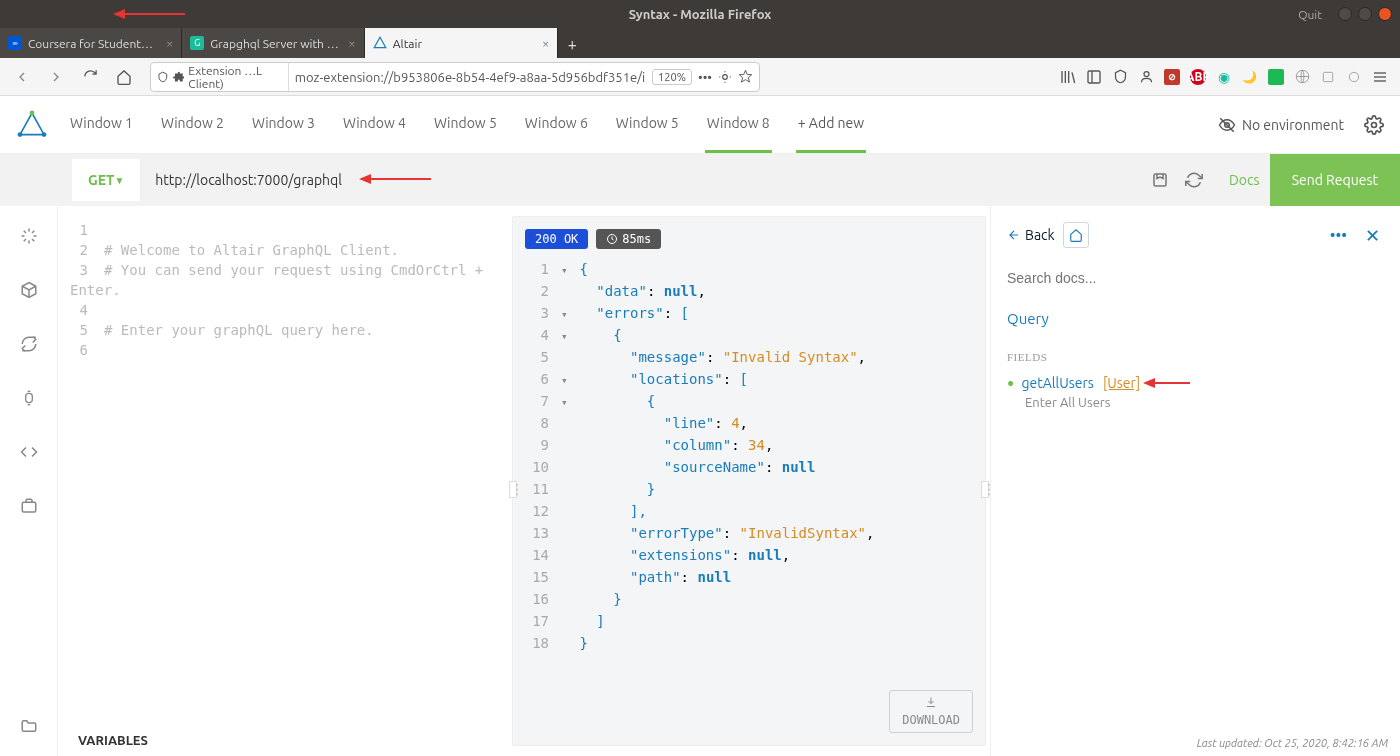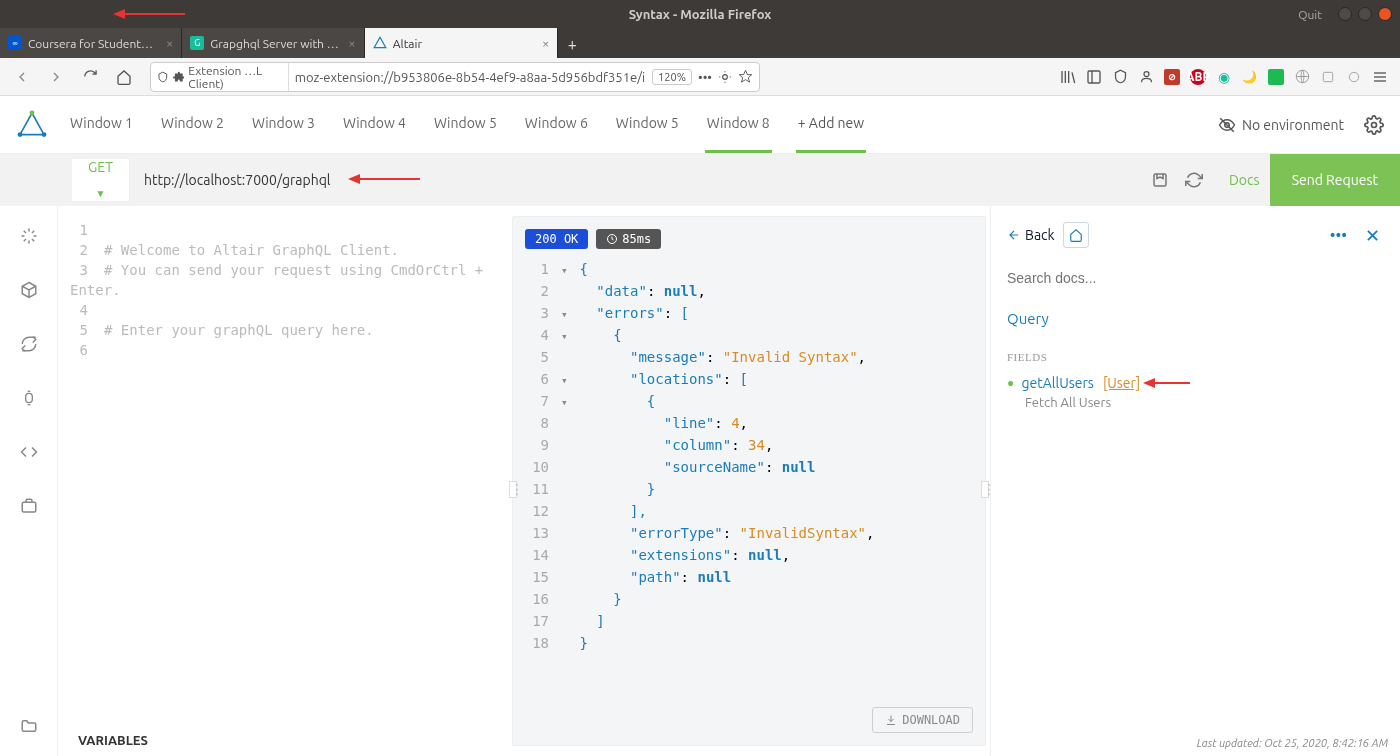--- a/index.html
+++ b/index.html
@@ -38,21 +38,21 @@
   .altair-logo { width: 32px; height: 32px; margin-right: 20px; }
   .altair-tabs { display: flex; gap: 24px; align-items: center; height: 100%; }
   .altair-tab { font-size: 14px; color: #666; cursor: pointer; height: 100%; display: flex; align-items: center; border-bottom: 3px solid transparent; padding: 0 2px; }
   .altair-tab.active { border-bottom: 3px solid #6fbf4c; }
   .altair-tab.add { color: #555; }
   .altair-env { margin-left: auto; display: flex; align-items: center; gap: 6px; font-size: 14px; color: #555; cursor: pointer; }
   .altair-settings { margin-left: 20px; cursor: pointer; color: #555; }
   
   
   .req-bar { height: 52px; background: #f2f2f2; display: flex; align-items: center; padding: 0 12px 0 72px; gap: 0; }
-  .req-method { background: #fff; height: 42px; padding: 0 16px; display: flex; align-items: center; gap: 13px; color: #6fbf4c; font-weight: normal; font-size: 14px; cursor: pointer; border-right: 1px solid #eee; flex-direction: column; }
+  .req-method { background: #fff; height: 42px; padding: 0 16px; display: flex; align-items: center; gap: 0; color: #6fbf4c; font-weight: bold; font-size: 14px; cursor: pointer; border-right: 1px solid #eee; }
   .req-url { flex: 1; height: 42px; background: #f2f2f2; display: flex; align-items: center; padding: 0 14px; font-size: 14px; color: #333; position: relative; }
   .req-actions { display: flex; align-items: center; gap: 16px; margin-left: 12px; }
   .req-iconbtn { color: #777; cursor: pointer; }
   .req-docs { color: #6fbf4c; font-size: 14px; cursor: pointer; padding: 0 10px; }
   .req-send { background: #7cc254; color: #fff; font-size: 14px; height: 52px; padding: 0 22px; display: flex; align-items: center; cursor: pointer; margin-right: -12px; }
   
   
   .arrow-red { position: absolute; pointer-events: none; }
   .arrow-red::after { content: ""; position: absolute; width: 0; height: 0; border-top: 5px solid transparent; border-bottom: 5px solid transparent; border-right: 12px solid #e63333; left: -12px; top: -5px; }
   .arrow-red .line { position: absolute; height: 2px; background: #e63333; top: -1px; left: 0; }
@@ -73,21 +73,21 @@
   .status-ok { background: #1d4ed8; color: #fff; font-size: 12px; padding: 3px 10px; border-radius: 3px; }
   .status-time { background: #555; color: #fff; font-size: 12px; padding: 3px 10px; border-radius: 3px; display: flex; align-items: center; gap: 4px; }
   .json-line { line-height: 20px; white-space: pre; }
   .ln { display: inline-block; width: 24px; text-align: right; color: #aaa; margin-right: 12px; }
   .fold { display: inline-block; color: #888; width: 10px; font-size: 11px; }
   .k { color: #1a7cb8; } 
   .s { color: #d68c24; } 
   .b { color: #1a7cb8; } 
   .n { color: #d68c24; } 
   .nul { color: #1a7cb8; font-weight: bold; }
-  .download-btn { position: absolute; bottom: 12px; right: 12px; border: 1px solid #cfcfcf; color: #8a8a8a; font-size: 12px; padding: 5px 12px; border-radius: 3px; background: #f4f5f7; display: flex; align-items: center; gap: 5px; cursor: pointer; }
+  .download-btn { position: absolute; bottom: 12px; right: 12px; border: 1px solid #cfcfcf; color: #8a8a8a; font-size: 12px; padding: 5px 12px; border-radius: 3px; background: #f4f5f7; display: flex; align-items: center; gap: 5px; cursor: pointer; flex-direction: column; }
   .drag-handle { position: absolute; top: 50%; width: 8px; color: #bbb; font-size: 14px; padding: 6px 0; border: 1px solid #ddd; background: #fff; text-align: center; line-height: 3px; }
   .drag-handle.left { left: -4px; }
   .drag-handle.right { right: -4px; }
 
   .docs-panel { width: 410px; padding: 16px; border-left: 1px solid #eee; position: relative; }
   .docs-topbar { display: flex; align-items: center; gap: 8px; margin-bottom: 14px; }
   .docs-back { color: #0f172a; font-size: 14px; cursor: pointer; display: flex; align-items: center; gap: 4px; }
   .docs-home { border: 1px solid #cfd8e0; border-radius: 3px; width: 26px; height: 26px; display: flex; align-items: center; justify-content: center; color: #1a7cb8; cursor: pointer; }
   .docs-more { margin-left: auto; color: #1a7cb8; cursor: pointer; font-size: 16px; padding: 0 6px; }
   .docs-close { color: #1a7cb8; cursor: pointer; font-size: 18px; padding: 0 4px; }
@@ -431,19 +431,19 @@
       <div class="docs-query">Query</div>
       <div class="docs-fields-h">FIELDS</div>
       <div class="docs-field">
         <span class="bullet">•</span>
         <span class="fname">getAllUsers</span>
         <span class="ftype">[User]</span>
         <span class="arrow-red" style="left:148px;top:8px">
             <span class="line" style="width:35px"></span>
           </span>
       </div>
-      <div class="docs-field-desc">Fetch All Users</div>
+      <div class="docs-field-desc">Enter All Users</div>
     </div>
   </div>
 
   <div class="variables-bar">VARIABLES</div>
   <div class="last-updated">Last updated: Oct 25, 2020, 8:42:16 AM</div>
 </div>
 
 </body></html>

